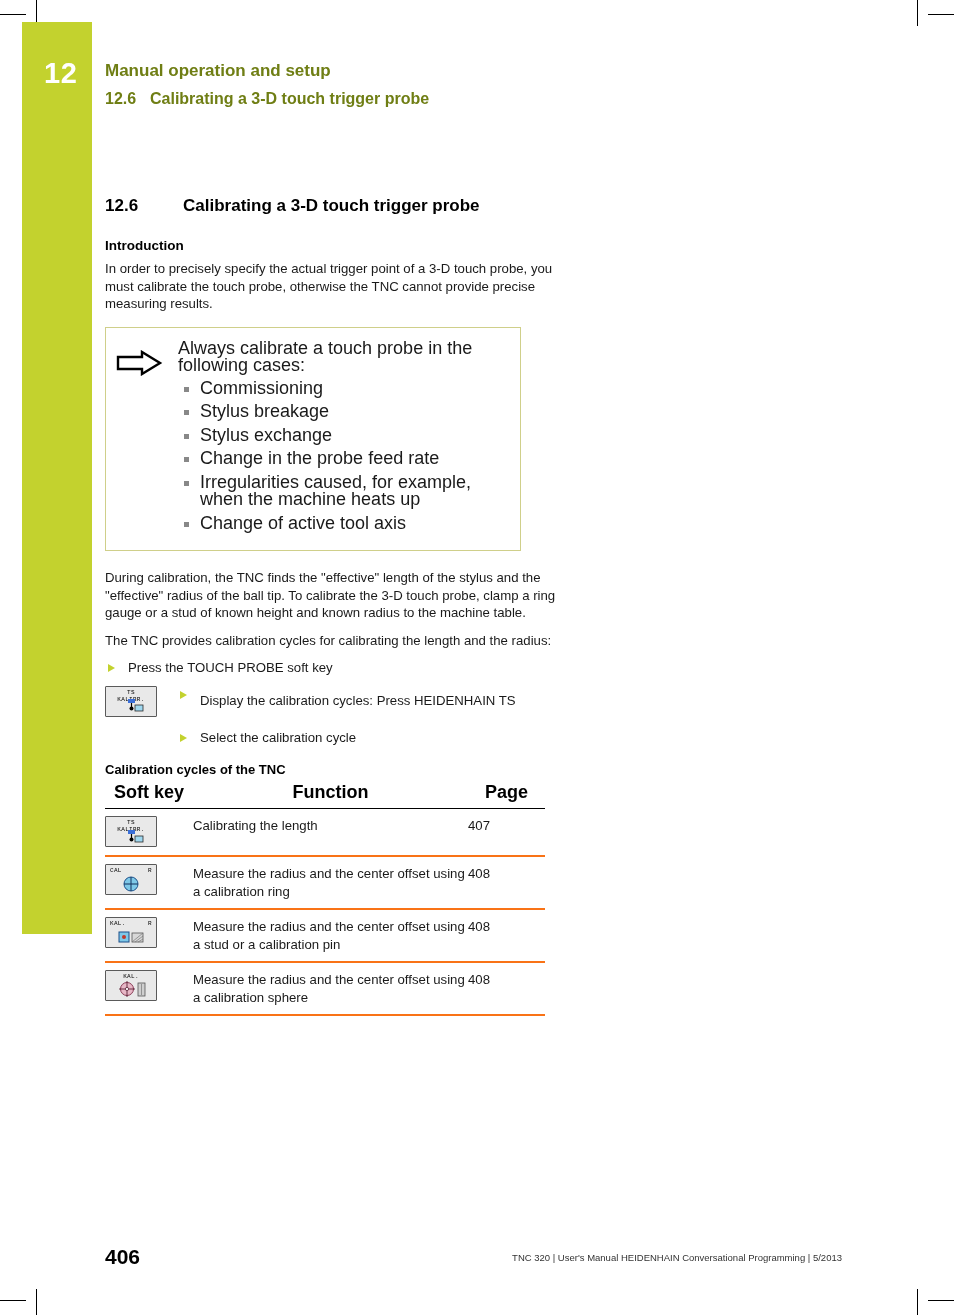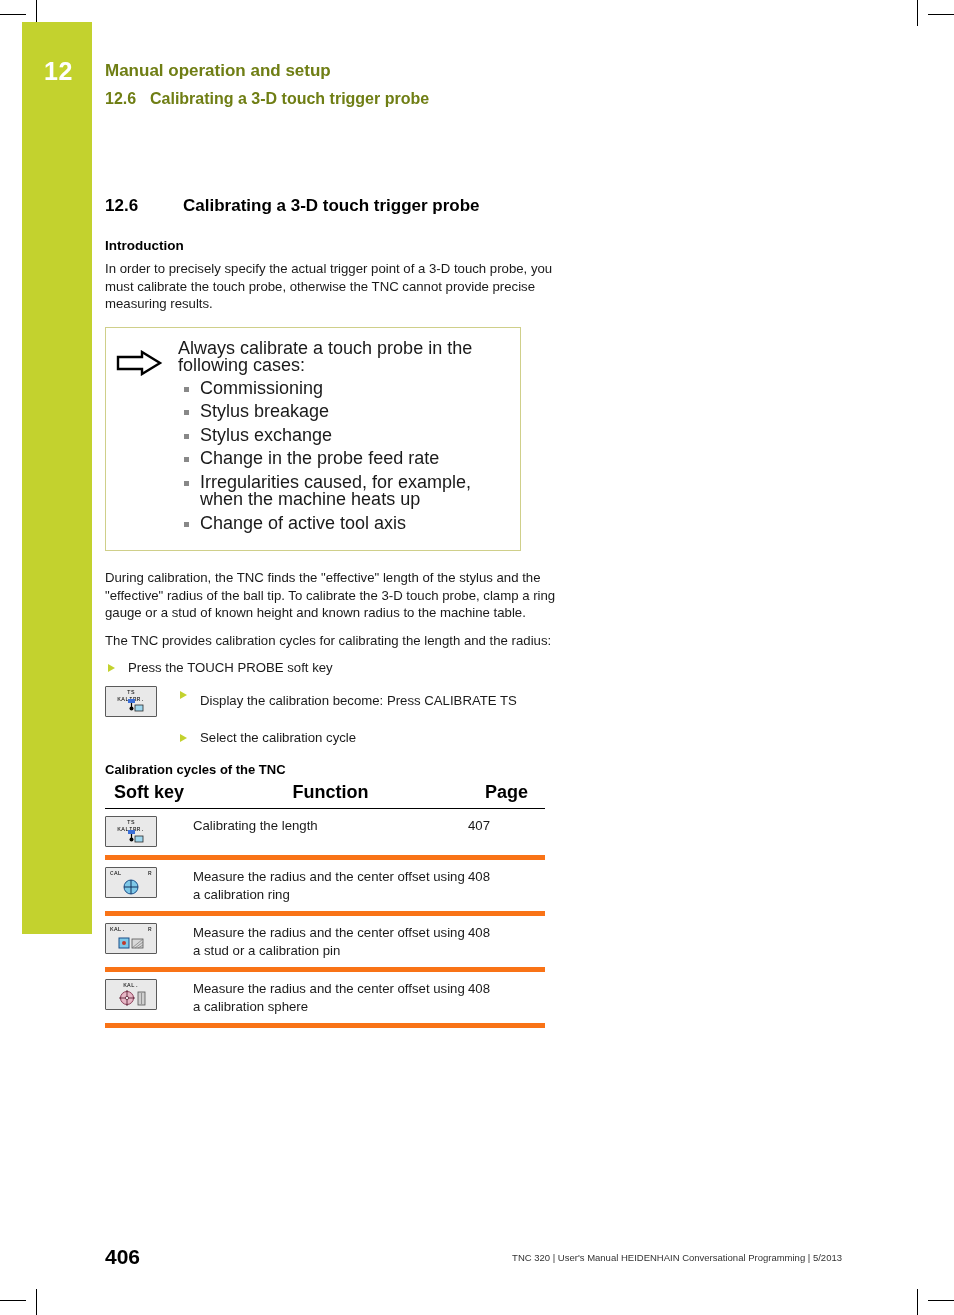--- a/index.html
+++ b/index.html
@@ -30,21 +30,21 @@
     left: 22px;
     top: 22px;
     width: 70px;
     height: 912px;
     background: #c3d22e;
   }
   .chapter-num {
     position: absolute;
     left: 44px;
     top: 57px;
-    font-size: 25px;
+    font-size: 29px;
     font-weight: bold;
     color: #ffffff;
     letter-spacing: 0.5px;
   }
 
   .header-wrap {
     position: absolute;
     left: 105px;
     top: 60px;
     width: 700px;
@@ -229,21 +229,21 @@
     text-align: center;
     font-weight: bold;
     font-size: 18px;
     padding: 0 0 5px 0;
     border-bottom: 1.5px solid #000;
   }
   table.cal th.c-key { width: 88px; }
   table.cal th.c-fn { width: 275px; }
   table.cal th.c-pg { width: 77px; }
   table.cal td {
-    border-bottom: 5px solid #f97316;
+    border-bottom: 2px solid #f97316;
     padding: 8px 0 8px 0;
     vertical-align: top;
     line-height: 17.5px;
     color: #1a1a1a;
   }
   table.cal td.c-key { padding-top: 7px; }
 
   
   .page-num {
     position: absolute;
@@ -326,21 +326,21 @@
           <div class="sk-art">
             <svg width="34" height="14" viewBox="0 0 34 14" aria-hidden="true">
               <rect x="14" y="1" width="7" height="4" fill="#3a6fd8"></rect>
               <line x1="17.5" y1="5" x2="17.5" y2="9" stroke="#000" stroke-width="1.2"></line>
               <circle cx="17.5" cy="10.5" r="2" fill="#000"></circle>
               <rect x="21" y="7" width="8" height="6" fill="#9fd8f0" stroke="#2a2a2a" stroke-width="0.8"></rect>
             </svg>
           </div>
         </div>
       </div>
-      <div class="step">Display the calibration become: Press CALIBRATE TS</div>
+      <div class="step">Display the calibration cycles: Press HEIDENHAIN TS</div>
     </div>
 
     <div class="step" style="margin-left:72px; margin-top:12px;">Select the calibration cycle</div>
   </div>
 
   <h3 class="tbl-title">Calibration cycles of the TNC</h3>
 
   <table class="cal">
     <thead>
       <tr>

